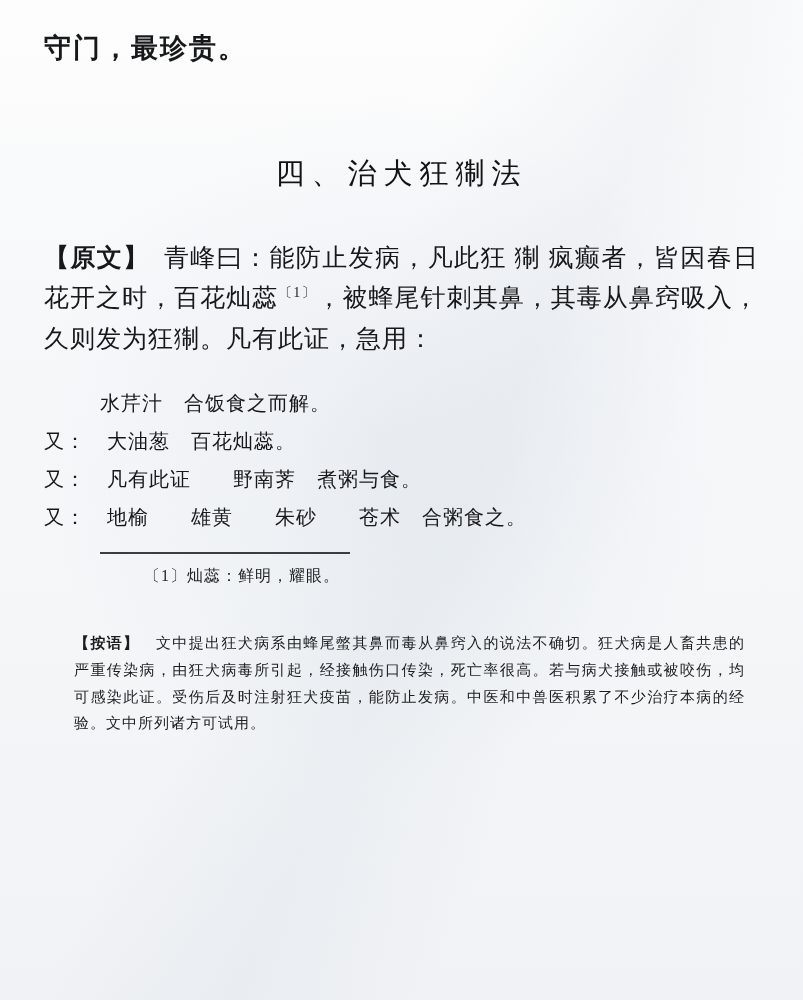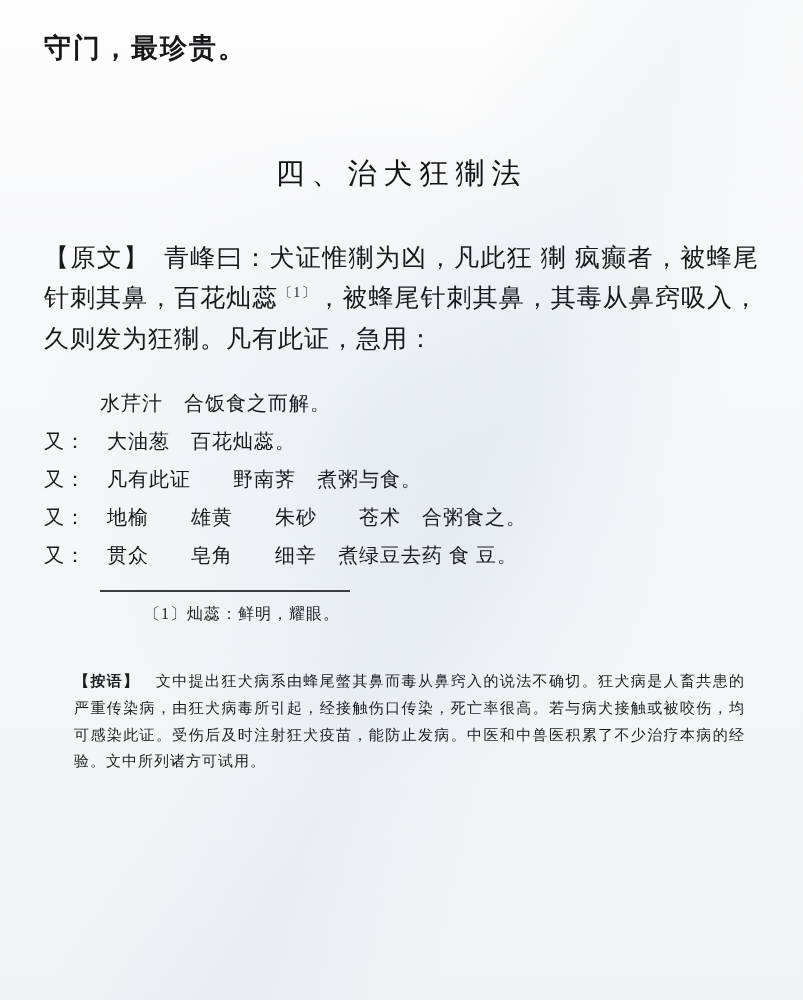--- a/index.html
+++ b/index.html
@@ -60,21 +60,21 @@
 
   .para {
     font-size: 25px;
     line-height: 1.62;
     margin-top: 44px;
     text-align: justify;
     letter-spacing: 1px;
     color: #17181a;
   }
   .para .lead {
-    font-weight: 400;
+    font-weight: 700;
   }
   .para .sp {
     display: inline-block;
     width: 14px;
   }
   sup {
     font-size: 14px;
     vertical-align: super;
   }
 
@@ -128,29 +128,28 @@
 <body>
 
 <div class="page">
   <div class="content">
 
     <div class="top-line">守门，最珍贵。</div>
 
     <h1 class="section-title">四、治犬狂猘法</h1>
 
     <p class="para">
-      <span class="lead">【原文】</span><span class="sp"></span><span>青峰曰：犬证惟猘为凶，凡此狂 猘 疯癫者，被蜂尾针刺其鼻，百花灿蕊</span><sup>〔1〕</sup><span>，被蜂尾针刺其鼻，其毒从鼻窍吸入，久则发为狂猘。凡有此证，急用：</span>
+      <span class="lead">【原文】</span><span class="sp"></span><span>青峰曰：能防止发病，凡此狂 猘 疯癫者，皆因春日花开之时，百花灿蕊</span><sup>〔1〕</sup><span>，被蜂尾针刺其鼻，其毒从鼻窍吸入，久则发为狂猘。凡有此证，急用：</span>
     </p>
 
     <div class="recipe-block">
       <div class="recipe first">水芹汁　合饭食之而解。</div>
       <div class="recipe">又：　大油葱　百花灿蕊。</div>
       <div class="recipe">又：　凡有此证　　野南荠　煮粥与食。</div>
       <div class="recipe">又：　地榆　　雄黄　　朱砂　　苍术　合粥食之。</div>
-      <div class="recipe">又：　贯众　　皂角　　细辛　煮绿豆去药 食 豆。</div>
     </div>
 
     <div class="rule"></div>
 
     <div class="footnote">〔1〕灿蕊：鲜明，耀眼。</div>
 
     <p class="note-block">
       <span class="lead">【按语】</span><span class="sp"></span><span>文中提出狂犬病系由蜂尾螫其鼻而毒从鼻窍入的说法不确切。狂犬病是人畜共患的严重传染病，由狂犬病毒所引起，经接触伤口传染，死亡率很高。若与病犬接触或被咬伤，均可感染此证。受伤后及时注射狂犬疫苗，能防止发病。中医和中兽医积累了不少治疗本病的经验。文中所列诸方可试用。</span>
     </p>
 

